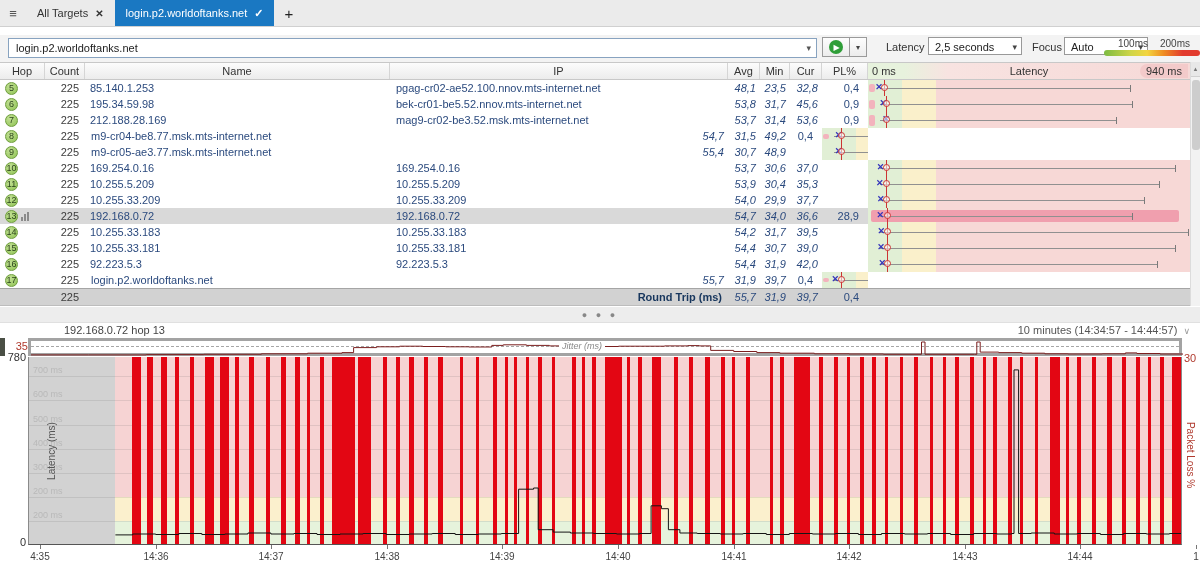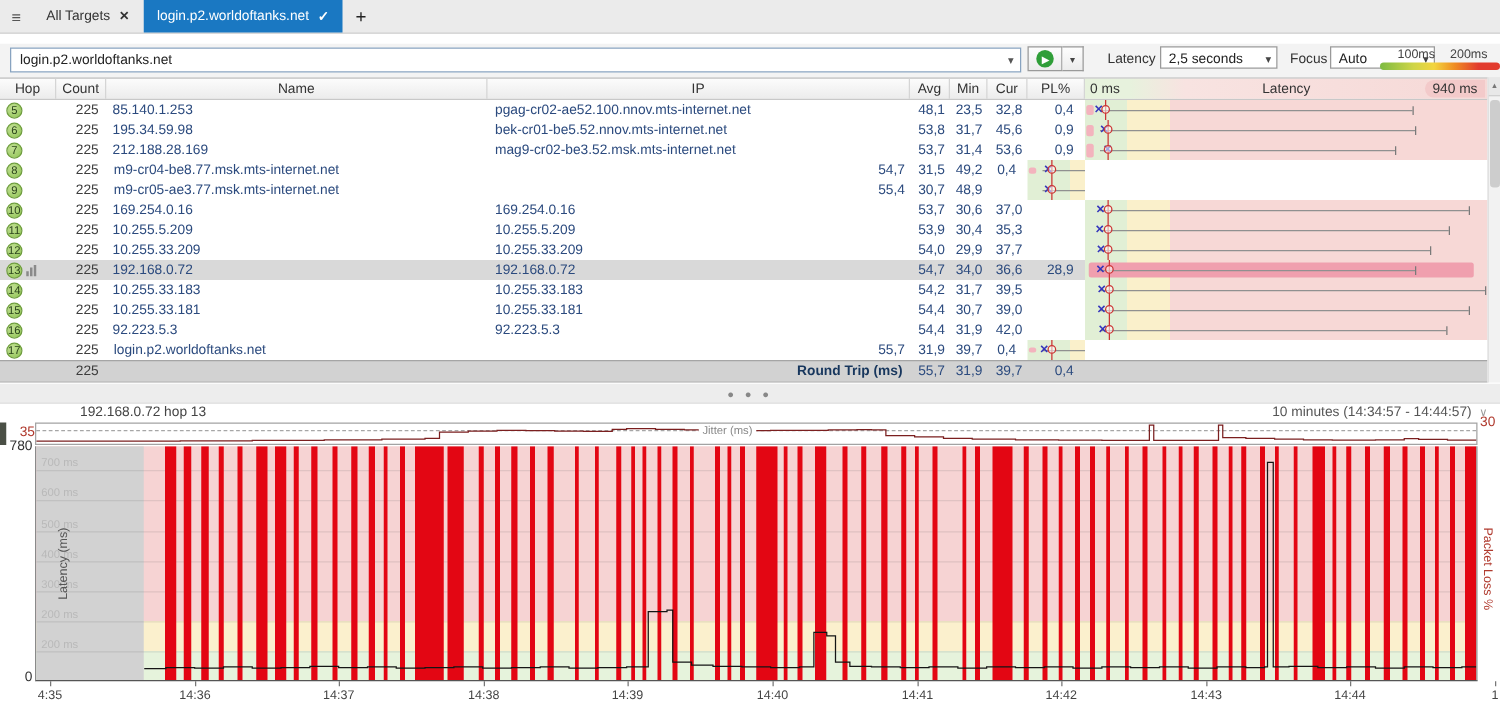--- a/index.html
+++ b/index.html
@@ -57,21 +57,21 @@
   .trow.sel{background:#d9d9d9;}
   .trow>div{line-height:16px;overflow:hidden;white-space:nowrap;}
   .c-hop{display:flex;align-items:center;gap:3px;padding-left:5px;}
   .badge{width:13px;height:13px;border-radius:50%;background:radial-gradient(circle at 35% 30%,#c2e094,#8fc353);
          border:1px solid #6f9e3e;box-sizing:border-box;font-size:9px;color:#2c451c;display:flex;align-items:center;justify-content:center;}
   .mini-chart{display:inline-flex;align-items:flex-end;gap:1px;height:9px;}
   .mini-chart i{display:block;width:2px;background:#8a8a8a;}
   .c-count{text-align:right;padding-right:6px;color:#3c3c3c;}
   .c-ip{padding-left:5px;color:#2b4a7e;}
   .c-name{padding-left:6px;color:#2b4a7e;}
-  .c-num{text-align:right;padding-right:4px;color:#2b4a7e;}
+  .c-num{text-align:right;padding-right:4px;color:#2b4a7e;font-style:italic;}
   .c-pl{text-align:right;padding-right:9px;color:#2b4a7e;}
   .c-lat{position:relative;background:linear-gradient(90deg,#e1efd5 0px,#e1efd5 34px,#faf0cb 34px,#faf0cb 68px,#f7d8d6 68px,#f7d8d6 100%);}
   .lat-line{position:absolute;top:8px;height:1px;background:#909090;}
   .lat-whisk{position:absolute;top:5px;width:1px;height:7px;background:#7a7a7a;}
   .lat-vline{position:absolute;top:0;bottom:0;width:1px;background:#cc3434;}
   .lat-x{position:absolute;top:2px;color:#3434bb;font-size:9px;font-weight:bold;line-height:11px;}
   .lat-o{position:absolute;top:4px;width:7px;height:7px;border:1px solid #cc3434;border-radius:50%;background:rgba(255,255,255,.55);box-sizing:border-box;}
   .lat-selbar{position:absolute;top:2px;height:12px;background:#f09fae;border-radius:2px;}
   .lat-pl{position:absolute;left:1px;width:6px;background:#f3b3bd;border-radius:2px;}
   .tfoot{left:0;top:288px;width:1190px;height:18px;display:grid;
@@ -90,26 +90,26 @@
   .splitter{left:0;top:307px;width:1200px;height:15px;background:#ededed;border-bottom:1px solid #e0e0e0;cursor:row-resize;
             display:flex;align-items:center;justify-content:center;}
   .splitter span{color:#888;font-size:9px;letter-spacing:3px;line-height:6px;}
 
   
   .g-title{left:64px;top:324px;color:#444;}
   .g-range{right:10px;top:324px;color:#555;cursor:pointer;}
   .g-range .chev{color:#999;font-size:9px;margin-left:3px;}
   .panel-handle{left:0;top:338px;width:5px;height:18px;background:#4a4f45;}
   .jit35{left:8px;top:340px;width:20px;text-align:right;color:#b03a2e;font-size:11px;}
-  .jitter{left:28px;top:338px;width:1154px;height:18px;background:#fff;border:1px solid #a3a3a3;box-sizing:border-box;}
+  .jitter{left:28px;top:338px;width:1154px;height:18px;background:#fff;border:3px solid #a3a3a3;box-sizing:border-box;font-style:italic;}
   .jit-dash{position:absolute;left:0;right:0;top:5px;border-top:1px dashed #a6a6a6;}
   .jit-label{position:absolute;left:46%;top:1px;font-size:9px;color:#888;background:#fff;padding:0 3px;line-height:9px;}
   .lat780{left:0;top:351px;width:26px;text-align:right;color:#333;}
   .lat0{left:0;top:536px;width:26px;text-align:right;color:#333;}
-  .pl30{left:1184px;top:332px;color:#b03a2e;}
+  .pl30{left:1184px;top:352px;color:#b03a2e;}
   .lat-axis-label{color:#555;font-size:10px;white-space:nowrap;}
   .pl-axis-label{left:1190px;top:455px;transform:translate(-50%,-50%) rotate(90deg);color:#b03a2e;font-size:10px;white-space:nowrap;}
   .plot{left:28px;top:357px;width:1154px;height:188px;box-sizing:border-box;
         border-left:1px solid #8a8a8a;border-right:1px solid #8a8a8a;border-bottom:1px solid #555;
         background:linear-gradient(to bottom,#f6d3d3 0px,#f6d3d3 140px,#fbf0cd 140px,#fbf0cd 164px,#e6f3dc 164px,#e6f3dc 188px);overflow:hidden;}
   .nodata{position:absolute;left:0;top:0;bottom:0;width:7.5%;background:#d2d2d2;}
   .gridline{position:absolute;left:0;right:0;height:1px;background:rgba(90,90,90,.14);}
   .gridlabel{position:absolute;font-size:9px;color:#b9b9b9;}
   .lossbar{position:absolute;top:0;bottom:0;background:#e30613;}
   .xaxis{left:0;top:545px;width:1200px;height:21px;}

